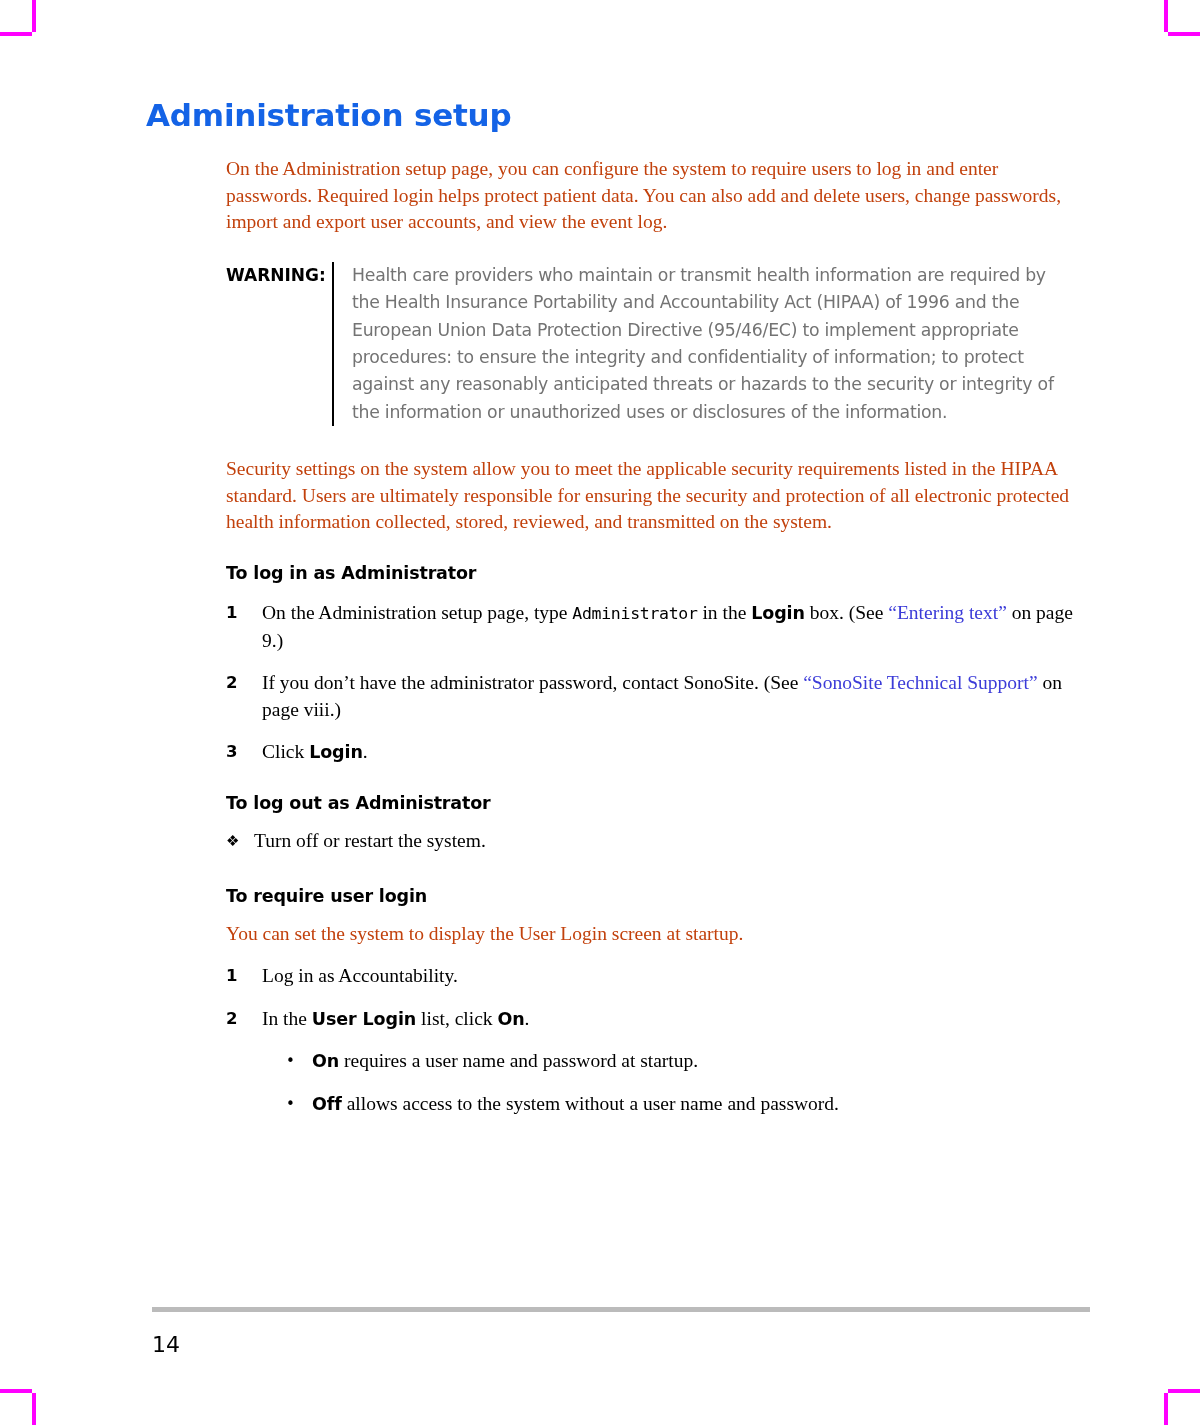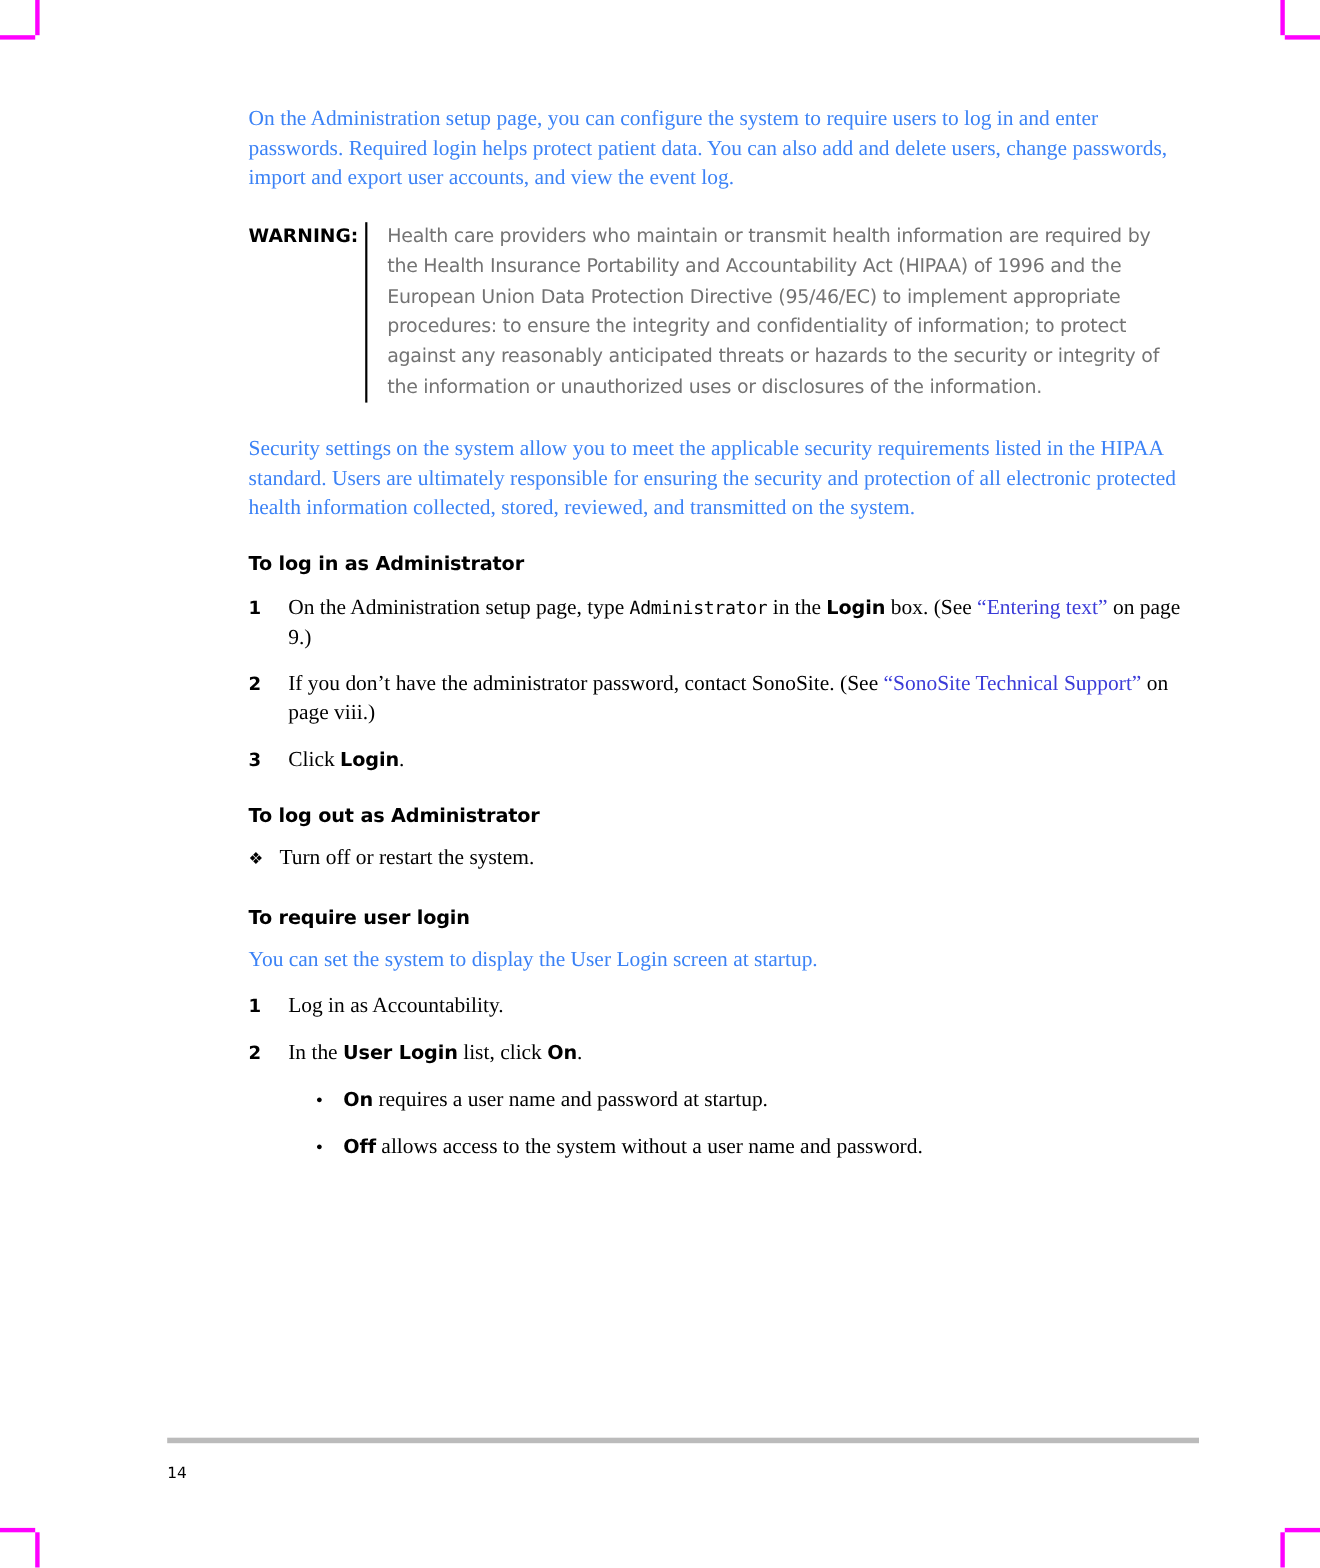--- a/index.html
+++ b/index.html
@@ -76,21 +76,21 @@
   }
 
   
   .body-indent { margin-left: 80px; }
 
   p.body {
     font-family: "Liberation Serif", serif;
     font-size: 19.5px;
     line-height: 26.6px;
     margin: 0;
-    color: #3b82f6;
+    color: #c2410c;
   }
   .gap-26 { height: 26px; }
   .gap-30 { height: 30px; }
   .gap-14 { height: 14px; }
 
   
   .warning-block {
     margin-left: 80px;
     margin-top: 26px;
     display: flex;
@@ -226,40 +226,41 @@
     top: 1307px;
     width: 938px;
     height: 5px;
     background: #BBBBBB;
   }
   .page-number {
     position: absolute;
     left: 152px;
     top: 1332px;
     font-family: "DejaVu Sans", sans-serif;
-    font-size: 14px;
+    font-size: 22px;
     color: #000;
   }
 </style>
 </head>
 <body>
 
 <div class="page">
 
   <div class="crop crop-h crop-tl-h"></div>
   <div class="crop crop-v crop-tl-v"></div>
   <div class="crop crop-h crop-tr-h"></div>
   <div class="crop crop-v crop-tr-v"></div>
   <div class="crop crop-h crop-bl-h"></div>
   <div class="crop crop-v crop-bl-v"></div>
   <div class="crop crop-h crop-br-h"></div>
   <div class="crop crop-v crop-br-v"></div>
 
   <div class="content">
 
+    <h1 class="chapter-title">Administration setup</h1>
 
     <div class="body-indent">
       <p class="body">On the Administration setup page, you can configure the system to require users to log in and enter passwords. Required login helps protect patient data. You can also add and delete users, change passwords, import and export user accounts, and view the event log.</p>
     </div>
 
 
     <div class="warning-block">
       <div class="warning-label">WARNING:</div>
       <div class="warning-rule"></div>
       <div class="warning-text">Health care providers who maintain or transmit health information are required by the Health Insurance Portability and Accountability Act (HIPAA) of 1996 and the European Union Data Protection Directive (95/46/EC) to implement appropriate procedures: to ensure the integrity and confidentiality of information; to protect against any reasonably anticipated threats or hazards to the security or integrity of the information or unauthorized uses or disclosures of the information.</div>

